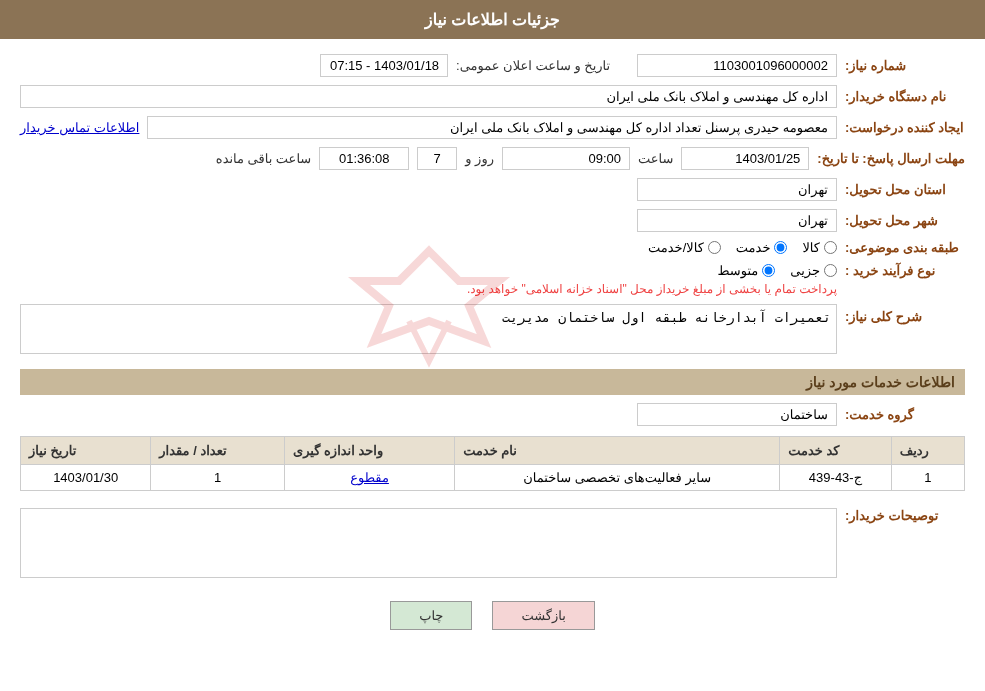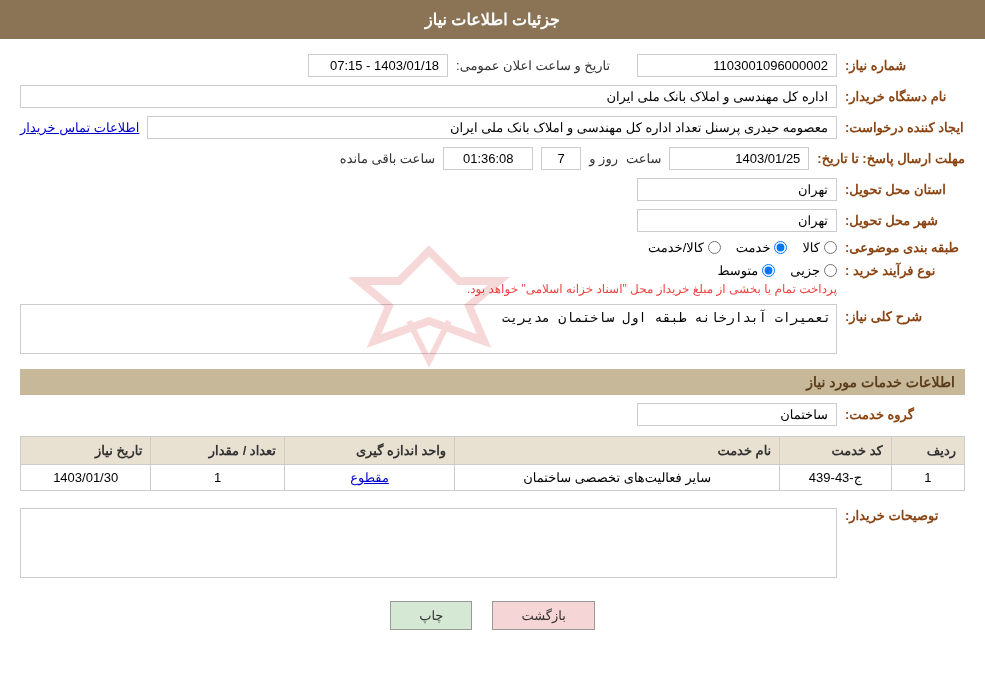--- a/index.html
+++ b/index.html
@@ -54,21 +54,21 @@
       min-height: 22px;
       font-size: 13px;
     }
     .field-value.wide {
       flex: 1;
     }
     .field-value.medium {
       width: 200px;
     }
     .field-value.small {
-      width: 140px;
+      width: 128px;
     }
     .link-text {
       color: #0000cc;
       text-decoration: underline;
       cursor: pointer;
     }
     .radio-group {
       display: flex;
       align-items: center;
       gap: 15px;
@@ -100,21 +100,21 @@
     }
     .services-table {
       width: 100%;
       border-collapse: collapse;
       margin: 10px 0;
     }
     .services-table th {
       background: #e8e0d0;
       border: 1px solid #ccc;
       padding: 6px 8px;
-      text-align: right;
+      text-align: left;
       font-weight: bold;
       color: #333;
     }
     .services-table td {
       border: 1px solid #ccc;
       padding: 5px 8px;
       text-align: center;
     }
     .services-table td.link-text {
       color: #0000cc;
@@ -199,20 +199,21 @@
     <div class="form-row">
       <span class="field-label">ایجاد کننده درخواست:</span>
       <div class="field-value wide">معصومه حیدری پرسنل تعداد اداره کل مهندسی و املاک بانک ملی ایران</div>
       <span class="link-text">اطلاعات تماس خریدار</span>
     </div>
 
     <div class="form-row">
       <span class="field-label">مهلت ارسال پاسخ: تا تاریخ:</span>
       <div class="field-value small">1403/01/25</div>
       <span class="inline-label">ساعت</span>
+      <div class="field-value small">09:00</div>
       <span class="inline-label">روز و</span>
       <div class="field-value" style="width:40px; text-align:center;">7</div>
       <div class="field-value" style="width:90px; text-align:center;">01:36:08</div>
       <span class="inline-label">ساعت باقی مانده</span>
     </div>
 
     <div class="form-row">
       <span class="field-label">استان محل تحویل:</span>
       <div class="field-value medium">تهران</div>
     </div>

